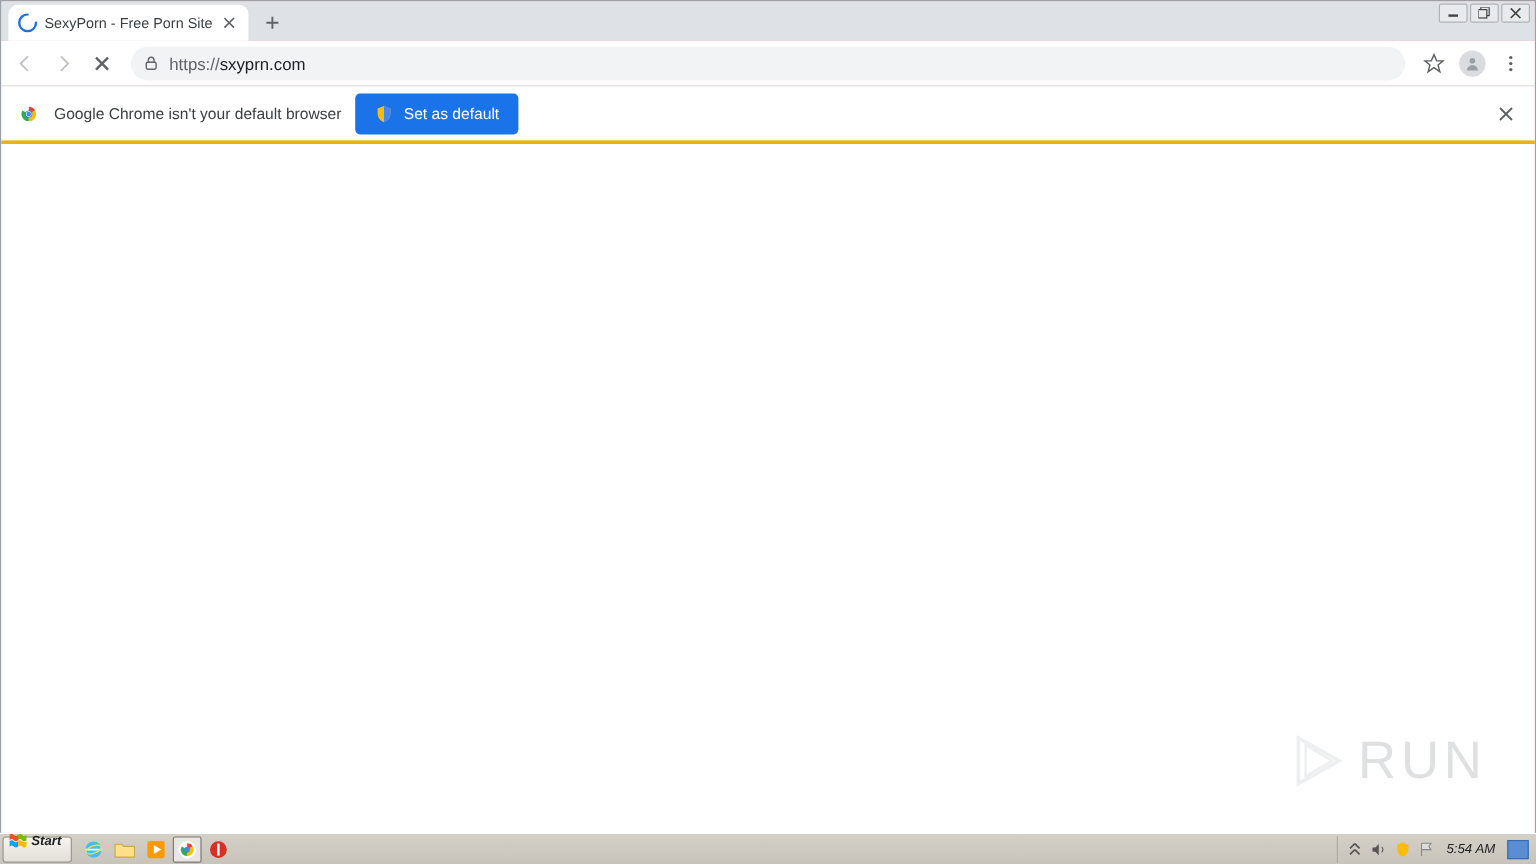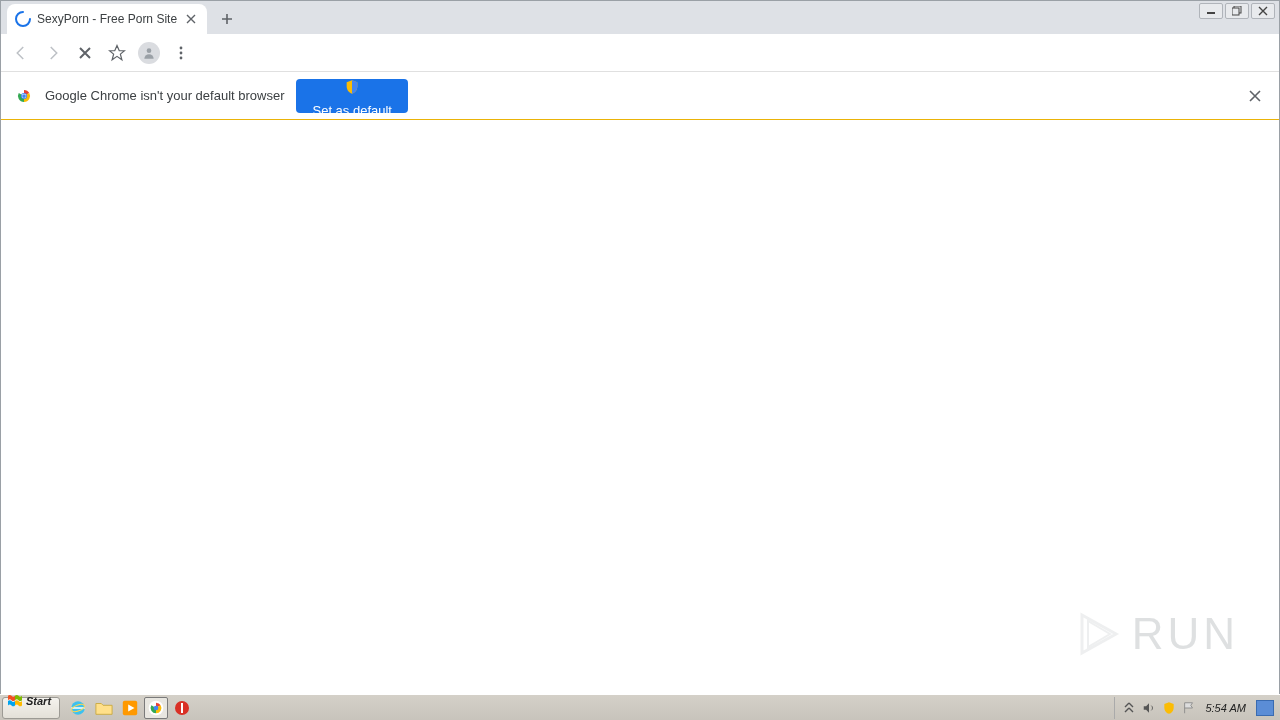--- a/index.html
+++ b/index.html
@@ -23,23 +23,23 @@
 .nav-btn { width: 28px; height: 28px; display: flex; align-items: center; justify-content: center; color: #5f6368; border-radius: 50%; cursor: pointer; }
 .nav-btn.disabled { color: #bdc1c6; cursor: default; }
 .omnibox { flex: 1; height: 28px; background: #f1f3f4; border-radius: 14px; display: flex; align-items: center; padding: 0 10px; gap: 8px; margin: 0 6px; }
 .omnibox .lock { color: #5f6368; }
 .omnibox .url { font-size: 14px; color: #202124; flex: 1; }
 .omnibox .url .proto { color: #5f6368; }
 .star-btn, .avatar-btn, .menu-btn { width: 28px; height: 28px; display: flex; align-items: center; justify-content: center; color: #5f6368; border-radius: 50%; cursor: pointer; }
 .avatar-circle { width: 22px; height: 22px; border-radius: 50%; background: #dadce0; display: flex; align-items: center; justify-content: center; }
 
 
-.infobar { height: 48px; background: #fff; border-bottom: 1px solid #eab308; display: flex; align-items: center; padding: 0 14px; gap: 12px; font-size: 13px; color: #3c4043; }
+.infobar { height: 48px; background: #fff; border-bottom: 3px solid #eab308; display: flex; align-items: center; padding: 0 14px; gap: 12px; font-size: 13px; color: #3c4043; }
 .infobar .chrome-logo { width: 18px; height: 18px; }
-.infobar .set-default { background: #1a73e8; color: #fff; border: none; border-radius: 4px; height: 34px; padding: 0 16px; display: flex; align-items: center; gap: 8px; font-size: 13px; cursor: pointer; flex-direction: column; }
+.infobar .set-default { background: #1a73e8; color: #fff; border: none; border-radius: 4px; height: 34px; padding: 0 16px; display: flex; align-items: center; gap: 8px; font-size: 13px; cursor: pointer; }
 .infobar .shield { width: 16px; height: 16px; }
 .infobar .spacer { flex: 1; }
 .infobar .close-info { width: 20px; height: 20px; display: flex; align-items: center; justify-content: center; color: #5f6368; cursor: pointer; }
 
 
 .content { flex: 1; background: #fff; position: relative; }
 
 
 .status-bar { position: absolute; left: 0; bottom: 0; height: 20px; min-width: 420px; background: #fff; border: 1px solid #c8c8c8; border-left: none; border-bottom: none; font-size: 11px; color: #5f6368; padding: 2px 6px; display: flex; align-items: center; }
 
@@ -117,20 +117,31 @@
     <div class="nav-btn disabled">
       <svg width="18" height="18" viewBox="0 0 24 24">
           <path d="M9 4 L17 12 L9 20" fill="none" stroke="currentColor" stroke-width="2"></path>
         </svg>
     </div>
     <div class="nav-btn">
       <svg width="14" height="14" viewBox="0 0 14 14">
           <path d="M2 2 L12 12 M12 2 L2 12" stroke="#5f6368" stroke-width="2"></path>
         </svg>
     </div>
+    <div class="omnibox">
+      <span class="lock">
+        <svg width="14" height="14" viewBox="0 0 24 24">
+            <rect x="5" y="10" width="14" height="10" rx="2" fill="none" stroke="#5f6368" stroke-width="2"></rect>
+            <path d="M8 10 V7 a4 4 0 0 1 8 0 V10" fill="none" stroke="#5f6368" stroke-width="2"></path>
+          </svg>
+      </span>
+      <span class="url">
+        <span class="proto">https://</span><span>sxyprn.com</span>
+      </span>
+    </div>
     <div class="star-btn">
       <svg width="18" height="18" viewBox="0 0 24 24">
           <path d="M12 2 L15 9 L22 9 L16.5 13.5 L18.5 21 L12 16.5 L5.5 21 L7.5 13.5 L2 9 L9 9 Z" fill="none" stroke="#5f6368" stroke-width="1.6"></path>
         </svg>
     </div>
     <div class="avatar-btn">
       <div class="avatar-circle">
         <svg width="14" height="14" viewBox="0 0 24 24">
             <circle cx="12" cy="8" r="4" fill="#9aa0a6"></circle>
             <path d="M4 22 a8 8 0 0 1 16 0 Z" fill="#9aa0a6"></path>

